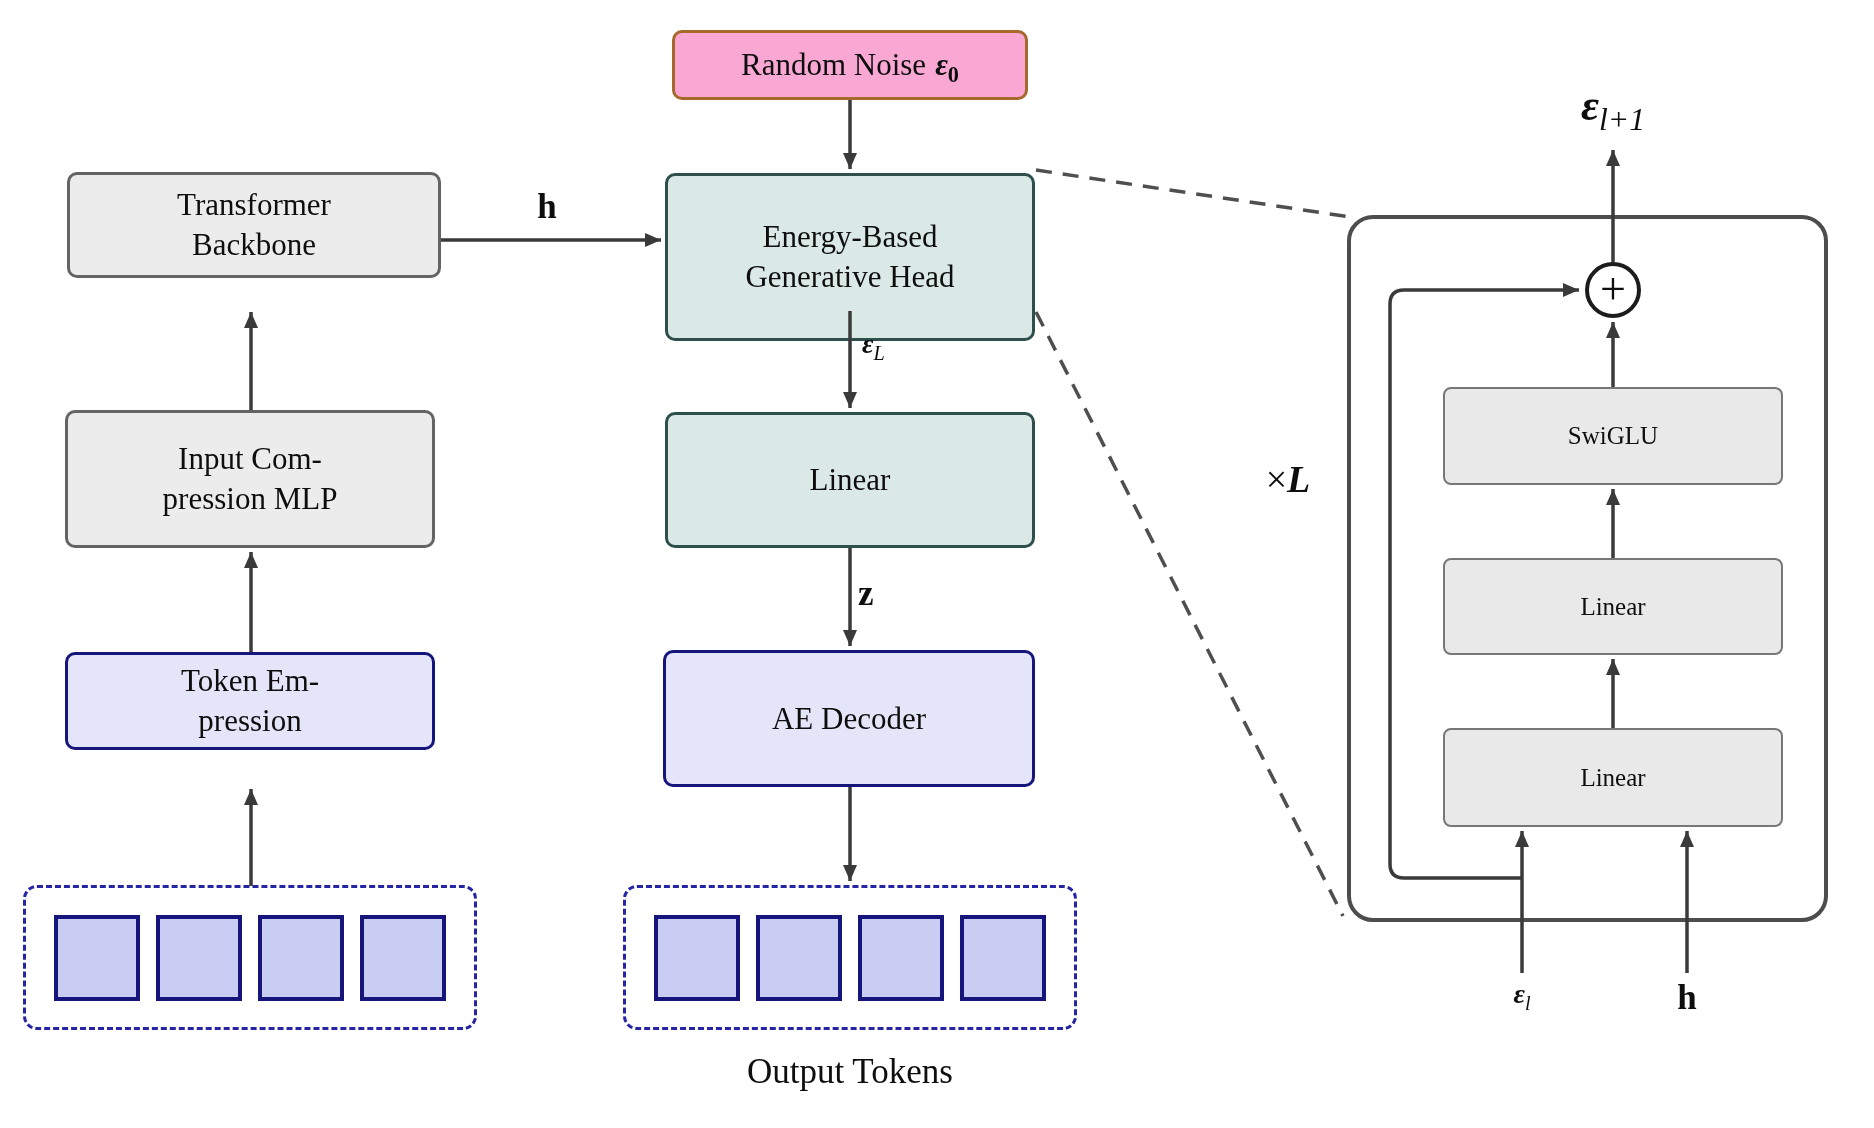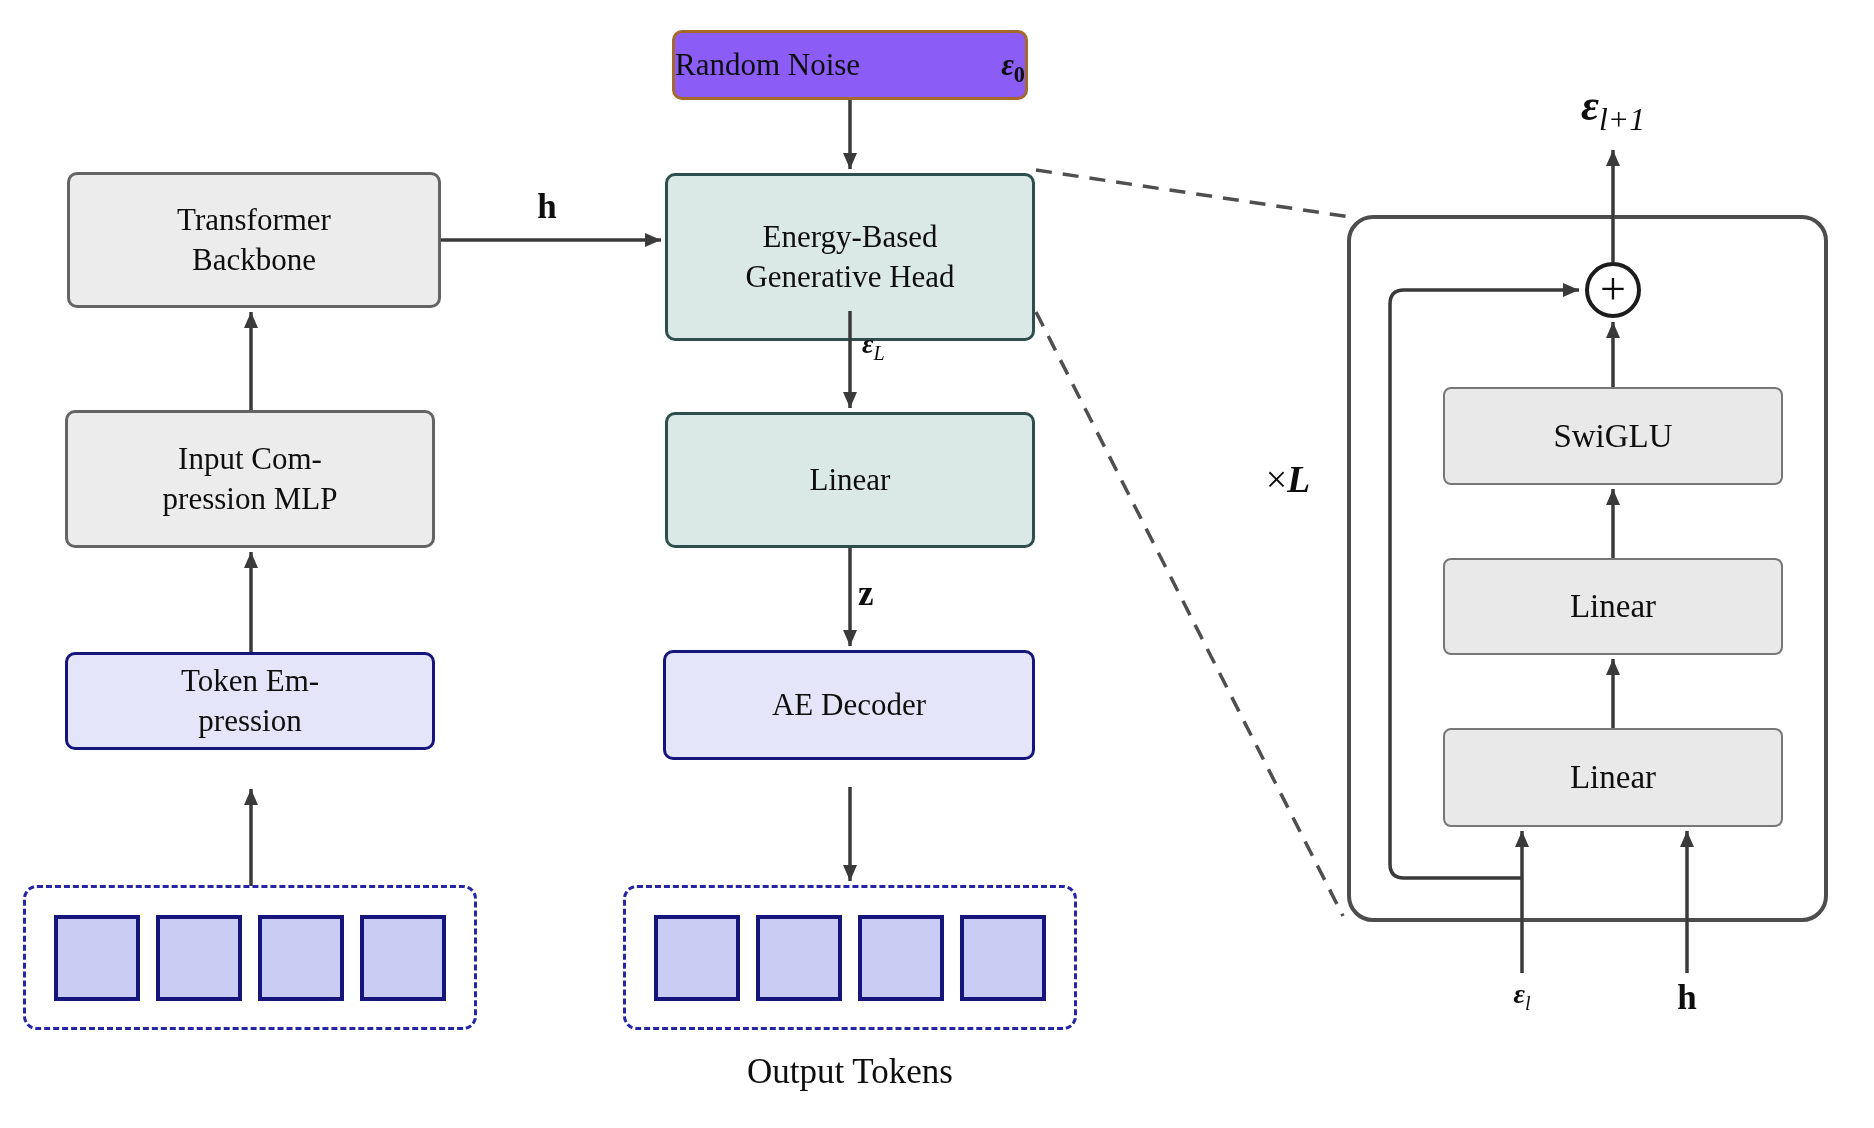--- a/index.html
+++ b/index.html
@@ -7,23 +7,23 @@
     position:relative;width:1874px;height:1128px;background:#ffffff;
     font-family:"Liberation Serif","DejaVu Serif",serif;color:#0e0e0e;overflow:hidden;
   }
   .box{
     position:absolute;box-sizing:border-box;display:flex;flex-direction:column;
     align-items:center;justify-content:center;text-align:center;
     font-size:31px;line-height:1.28;
   }
   .gray  {background:#ECECEC;border:3px solid #646464;border-radius:10px;}
   .teal  {background:#DBE9E6;border:3px solid #2E4F4C;border-radius:10px;}
-  .orange{background:#8b5cf6;border:3px solid #A5692B;border-radius:10px;justify-content:space-between;}
+  .orange{background:#f9a8d4;border:3px solid #A5692B;border-radius:10px;}
   .navy  {background:#E5E5FA;border:3px solid #15157B;border-radius:10px;}
-  .rblock{background:#E9E9E9;border:2px solid #777777;border-radius:8px;font-size:33px;}
+  .rblock{background:#E9E9E9;border:2px solid #777777;border-radius:8px;font-size:25px;}
   .rcontainer{
     position:absolute;box-sizing:border-box;border:4px solid #4D4D4D;border-radius:26px;
     background:transparent;
   }
   .dashedbox{
     position:absolute;box-sizing:border-box;border:3px dashed #2626A5;border-radius:14px;
     display:flex;align-items:center;justify-content:center;gap:16px;
   }
   .square{width:86px;height:86px;box-sizing:border-box;background:#C9CDF4;border:4px solid #15157B;}
   .caption{
@@ -40,21 +40,21 @@
     font-size:46px;font-weight:400;line-height:0;padding-bottom:2px;
   }
   .timesL{position:absolute;left:1208px;top:460px;width:160px;text-align:center;font-size:38px;line-height:1;}
   svg.wires{position:absolute;left:0;top:0;pointer-events:none;}
 </style>
 </head>
 <body>
 
 <div class="canvas">
 
-  <div class="box gray" style="left:67px;top:172px;width:374px;height:136px;">
+  <div class="box gray" style="left:67px;top:172px;width:374px;height:106px;">
     <span>Transformer</span>
     <span>Backbone</span>
   </div>
 
   <div class="box gray" style="left:65px;top:410px;width:370px;height:138px;">
     <span>Input Com-</span>
     <span>pression MLP</span>
   </div>
 
   <div class="box navy" style="left:65px;top:652px;width:370px;height:98px;">
@@ -77,21 +77,21 @@
 
   <div class="box teal" style="left:665px;top:173px;width:370px;height:168px;">
     <span>Energy-Based</span>
     <span>Generative Head</span>
   </div>
 
   <div class="box teal" style="left:665px;top:412px;width:370px;height:136px;">
     <span>Linear</span>
   </div>
 
-  <div class="box navy" style="left:663px;top:650px;width:372px;height:110px;">
+  <div class="box navy" style="left:663px;top:650px;width:372px;height:137px;">
     <span>AE Decoder</span>
   </div>
 
   <div class="dashedbox" style="left:623px;top:885px;width:454px;height:145px;">
     <div class="square"></div>
     <div class="square"></div>
     <div class="square"></div>
     <div class="square"></div>
   </div>
 

